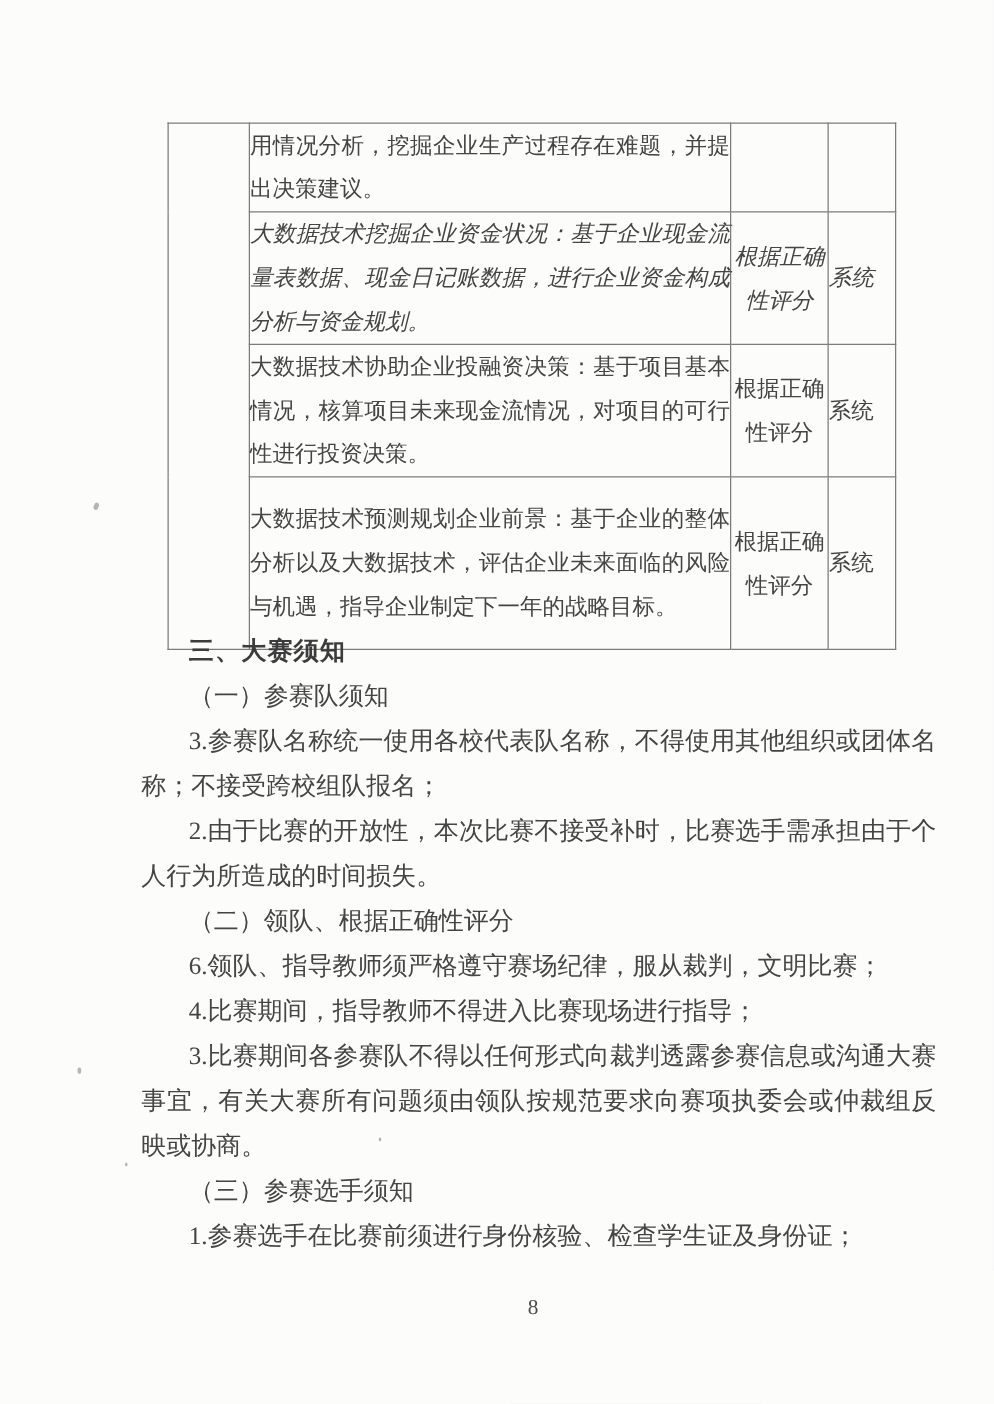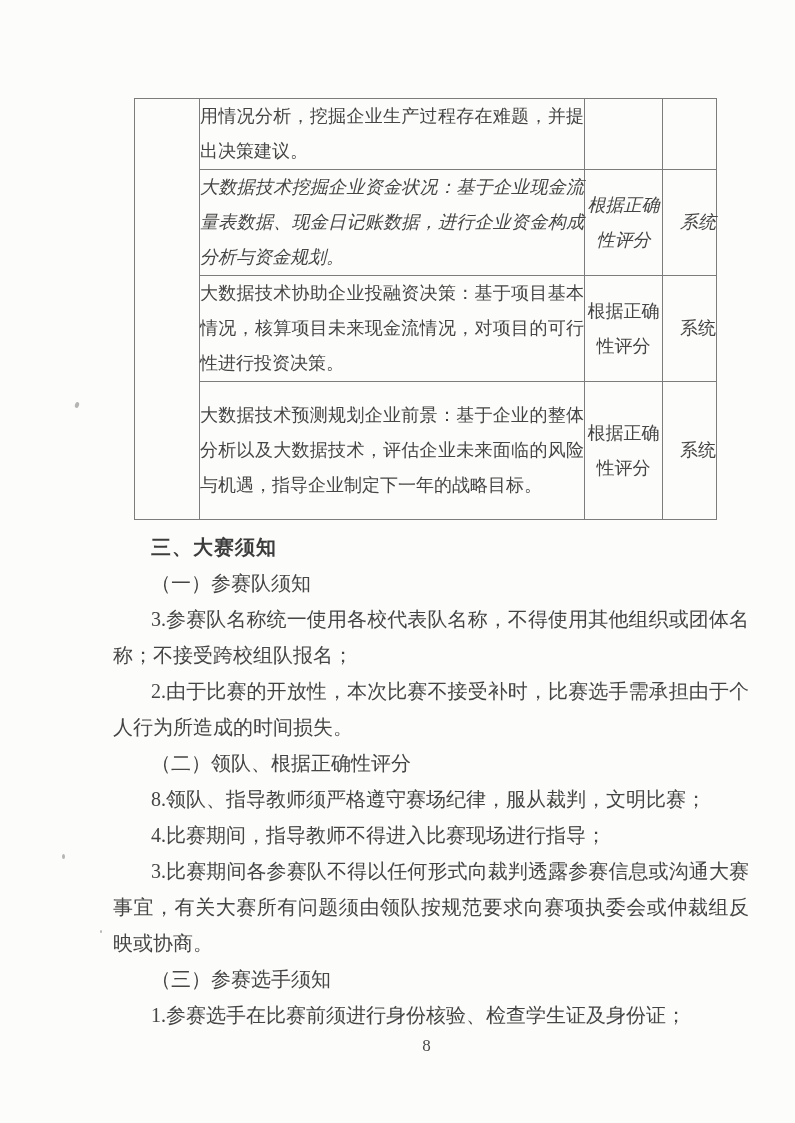--- a/index.html
+++ b/index.html
@@ -36,30 +36,30 @@
   td.cell-desc{
     padding:0 7px 0 9px;
     text-align:justify;
     text-justify:inter-character;
   }
   td.cell-score{
     padding:0 8px;
     text-align:center;
   }
   td.cell-judge{
-    text-align:right;
+    text-align:left;
   }
   tr.row-1{height:70px;margin-top:20px;}
   tr.row-2{height:105px;font-style:italic;}
   tr.row-3{height:103px;}
   tr.row-4{height:138px;}
   
   .body-text{
     position:absolute;
-    left:113px;top:529px;
+    left:113px;top:503px;
     width:636px;
   }
   .para{
     margin:0;
     font-size:20px;
     line-height:36px;
     text-indent:38px;
     text-align:justify;
     text-justify:inter-character;
     color:var(--text-color);
@@ -128,21 +128,21 @@
         </tr>
       </tbody>
   </table>
 
   <div class="body-text" id="body-text">
       <div class="para bold">三、大赛须知</div>
       <div class="para">（一）参赛队须知</div>
       <div class="para">3.参赛队名称统一使用各校代表队名称，不得使用其他组织或团体名称；不接受跨校组队报名；</div>
       <div class="para">2.由于比赛的开放性，本次比赛不接受补时，比赛选手需承担由于个人行为所造成的时间损失。</div>
       <div class="para">（二）领队、根据正确性评分</div>
-      <div class="para">8.领队、指导教师须严格遵守赛场纪律，服从裁判，文明比赛；</div>
+      <div class="para">6.领队、指导教师须严格遵守赛场纪律，服从裁判，文明比赛；</div>
       <div class="para">4.比赛期间，指导教师不得进入比赛现场进行指导；</div>
       <div class="para">3.比赛期间各参赛队不得以任何形式向裁判透露参赛信息或沟通大赛事宜，有关大赛所有问题须由领队按规范要求向赛项执委会或仲裁组反映或协商。</div>
       <div class="para">（三）参赛选手须知</div>
       <div class="para">1.参赛选手在比赛前须进行身份核验、检查学生证及身份证；</div>
     </div>
 
   <div class="page-number">8</div>
 
   <div class="speck s1"></div>
   <div class="speck s2"></div>

